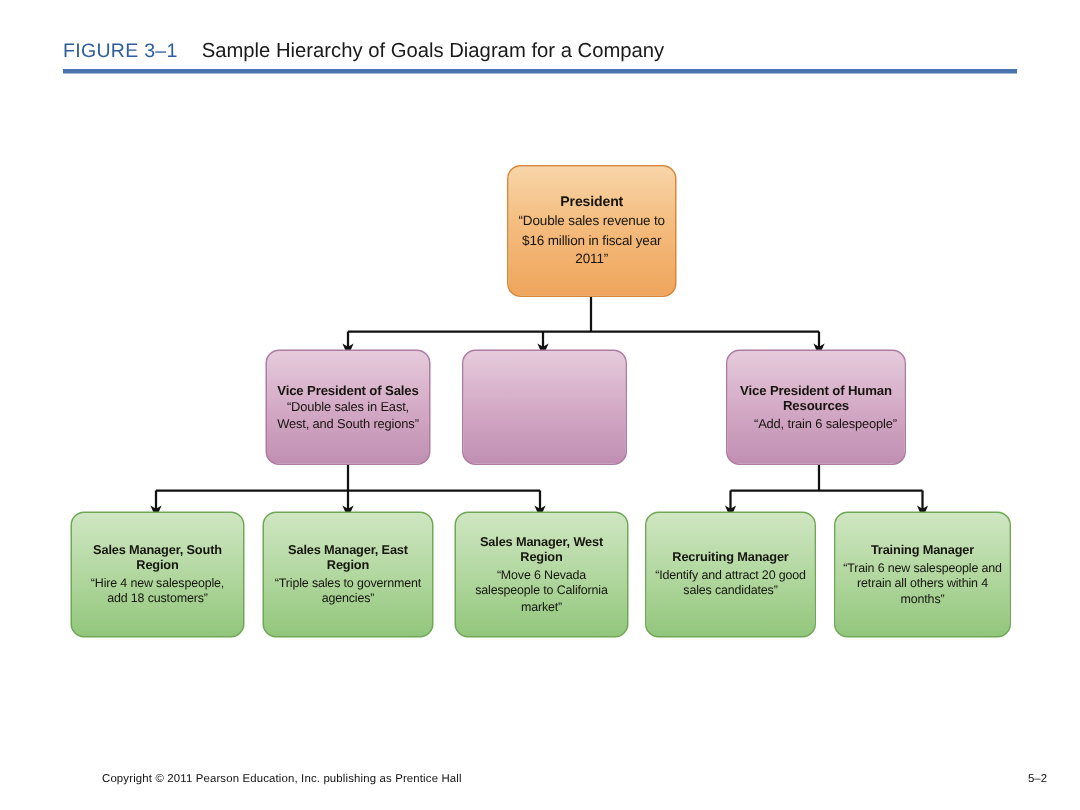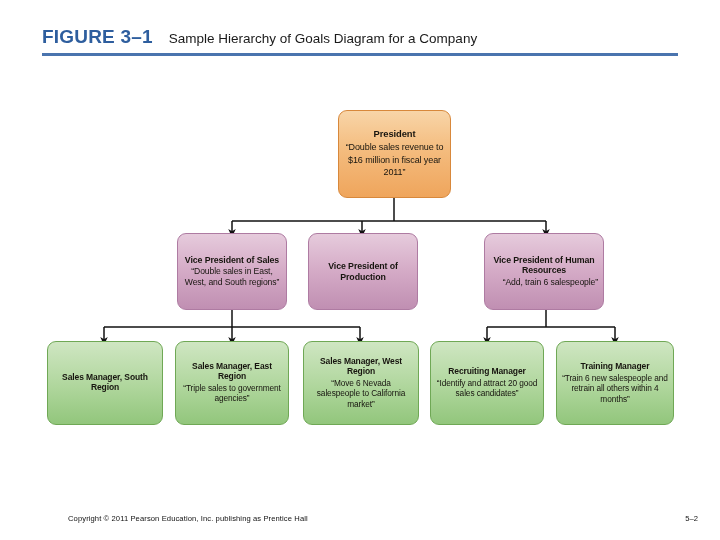--- a/index.html
+++ b/index.html
@@ -22,22 +22,22 @@
     top: 26px;
     width: 636px;
   }
   .header-line {
     display: flex;
     align-items: baseline;
     white-space: nowrap;
   }
   .figure-label {
     color: #2E5E9E;
-    font-weight: bold;
-    font-size: 19px;
+    font-weight: normal;
+    font-size: 13px;
     letter-spacing: 0.2px;
   }
   .figure-title {
     color: #1a1a1a;
     font-size: 13.5px;
     margin-left: 16px;
   }
   .header-rule {
     margin-top: 5px;
     height: 3px;
@@ -180,30 +180,30 @@
     <div class="title">President</div>
     <div class="goal">“Double sales revenue to $16 million in fiscal year 2011”</div>
   </div>
 
   <div class="node vp" style="left:177px; top:233px; width:110px; height:77px;">
     <div class="title">Vice President of Sales</div>
     <div class="goal">“Double sales in East, West, and South regions”</div>
   </div>
 
   <div class="node vp" style="left:308px; top:233px; width:110px; height:77px;">
-    <div class="title">Vice President of Production</div>
   </div>
 
   <div class="node vp" style="left:484px; top:233px; width:120px; height:77px;align-items:flex-end;">
     <div class="title">Vice President of Human Resources</div>
     <div class="goal">“Add, train 6 salespeople”</div>
   </div>
 
   <div class="node manager" style="left:47px; top:341px; width:116px; height:84px;">
     <div class="title">Sales Manager, South Region</div>
+    <div class="goal">“Hire 4 new salespeople, add 18 customers”</div>
   </div>
 
   <div class="node manager" style="left:175px; top:341px; width:114px; height:84px;">
     <div class="title">Sales Manager, East Region</div>
     <div class="goal">“Triple sales to government agencies”</div>
   </div>
 
   <div class="node manager" style="left:303px; top:341px; width:116px; height:84px;">
     <div class="title">Sales Manager, West Region</div>
     <div class="goal">“Move 6 Nevada salespeople to California market”</div>

